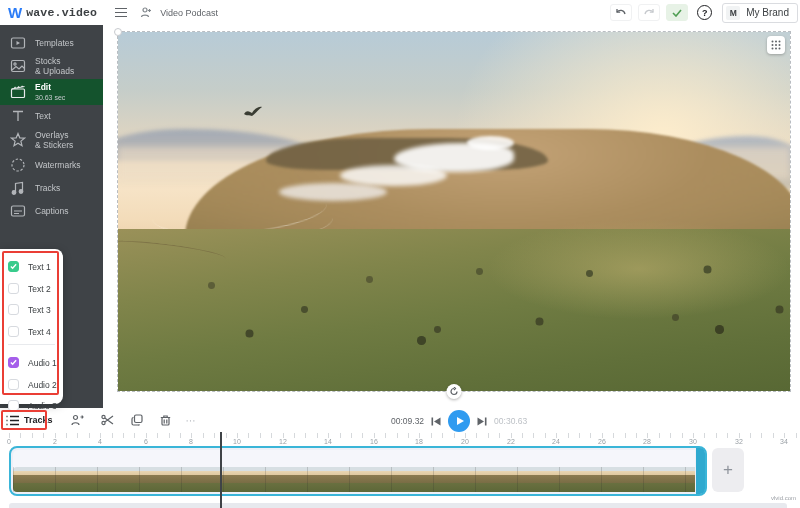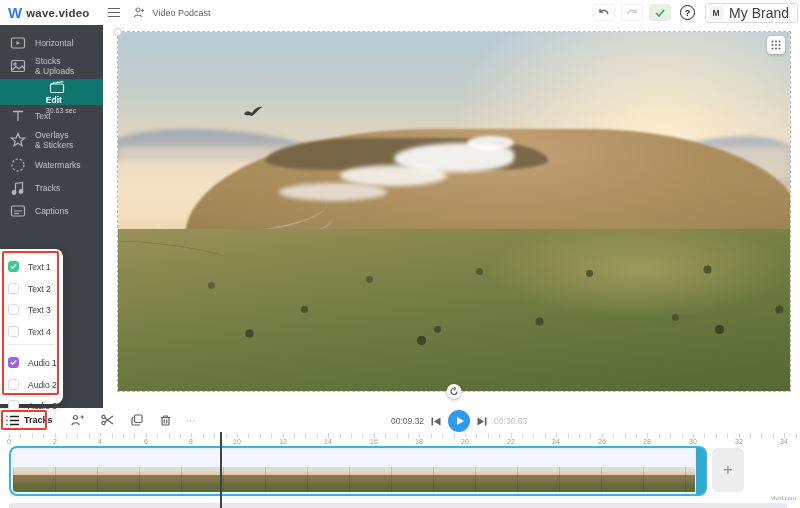--- a/index.html
+++ b/index.html
@@ -4,47 +4,47 @@
 <style>
   * { margin:0; padding:0; box-sizing:border-box; }
   html,body { width:800px; height:508px; overflow:hidden; background:#fff;
     font-family:"Liberation Sans", sans-serif; }
   #app { position:relative; width:800px; height:508px; background:#fff; }
 
   
   .topbar { position:absolute; left:0; top:0; width:800px; height:25px; background:#fff;
     display:flex; align-items:center; z-index:30; }
   .logo-w { font-weight:bold; font-size:15px; color:#2b7cf7; margin-left:8px; letter-spacing:-1px; }
-  .logo-text { font-weight:bold; font-size:11.5px; color:#3c4043; margin-left:5px; letter-spacing:.2px; }
+  .logo-text { font-weight:bold; font-size:11.5px; color:#3c4043; margin-left:5px; letter-spacing:.2px;font-family:Liberation Mono, monospace; }
   .hamburger { width:12px; height:9px; margin-left:18px; border-top:1.5px solid #5f6368;
     border-bottom:1.5px solid #5f6368; position:relative; cursor:pointer; }
   .hamburger::after { content:""; position:absolute; left:0; top:2.7px; width:100%; height:1.5px; background:#5f6368; }
   .tb-icon { color:#80868b; margin-left:12px; display:flex; align-items:center; }
   .project-title { font-size:9px; color:#5f6368; margin-left:8px; }
   .tb-right { position:absolute; right:0; top:0; height:25px; display:flex; align-items:center; }
   .tb-btn { width:22px; height:17px; border:1px solid #f0f1f2; border-radius:3px; display:flex;
     align-items:center; justify-content:center; margin-left:6px; background:#fff; }
   .tb-btn.check { background:#e7f2e6; border-color:#e7f2e6; }
   .help-circle { width:15px; height:15px; border:1.5px solid #202124; border-radius:50%;
     display:flex; align-items:center; justify-content:center; font-size:9px; font-weight:bold;
     color:#202124; margin-left:9px; }
   .brand-box { height:20px; border:1px solid #dadce0; border-radius:3px; background:#fff;
     display:flex; align-items:center; margin-left:10px; margin-right:2px; padding:0 8px 0 3px; }
   .brand-initial { width:14px; height:14px; background:#f1f3f4; border-radius:2px; display:flex;
     align-items:center; justify-content:center; font-size:8.5px; font-weight:bold; color:#3c4043; }
-  .brand-name { font-size:14px; color:#3c4043; margin-left:6px; white-space:nowrap; }
+  .brand-name { font-size:10px; color:#3c4043; margin-left:6px; white-space:nowrap; }
 
   
   .sidebar { position:absolute; left:0; top:25px; width:103px; height:383px; background:#3f4347;
     z-index:10; padding-top:7px; }
   .sb-item { display:flex; align-items:center; padding:0 0 0 10px; color:#c3c6c9; cursor:pointer; }
   .sb-item svg { flex:0 0 16px; color:#b2b5b9; }
   .sb-txt { margin-left:9px; font-size:8.5px; line-height:10px; }
   .sb-sub { font-size:7px; color:#8d9195; line-height:9px; }
-  .sb-item.active { background:#0f766e; color:#fff;flex-direction:column; }
+  .sb-item.active { background:#14532d; color:#fff; }
   .sb-item.active .sb-sub { color:#c9ccd0; }
   .sb-item.active svg { color:#e8eaed; }
 
   
   .tracks-popup { position:absolute; left:0; top:249px; width:63px; height:155px; background:#fff;
     border-radius:0 8px 8px 0; box-shadow:0 2px 8px rgba(0,0,0,.25); z-index:20; padding:9px 0 0 8px; }
   .tp-row { display:flex; align-items:flex-end; height:14px; margin-bottom:7.5px; cursor:pointer; }
   .tp-check { width:11px; height:11px; border:1px solid #d7dadf; border-radius:3px; background:#fff;
     display:flex; align-items:center; justify-content:center; }
   .tp-check.green { background:#38cb8c; border-color:#38cb8c; }
@@ -203,21 +203,21 @@
   </div>
 
   <div class="sidebar">
 
 
     <div class="sb-item" style="height:21px">
       <svg width="16" height="16" viewBox="0 0 16 16" fill="none" stroke="currentColor" stroke-width="1.2">
         <rect x="1.5" y="3" width="13" height="10" rx="1.5"></rect>
           <path d="M6.5 6 L10 8 L6.5 10 Z" fill="currentColor" stroke="none"></path>
       </svg>
-      <span class="sb-txt">Horizontal</span>
+      <span class="sb-txt">Templates</span>
     </div>
 
     <div class="sb-item" style="height:26px">
       <svg width="16" height="16" viewBox="0 0 16 16" fill="none" stroke="currentColor" stroke-width="1.2">
         <rect x="1.5" y="2.5" width="13" height="11" rx="1.5"></rect>
           <circle cx="5" cy="6" r="1.1"></circle>
           <path d="M2 12 L6 8.5 L9 11 L12 8 L14.5 10.5"></path>
       </svg>
       <span class="sb-txt">
         <span>Stocks</span><br>

